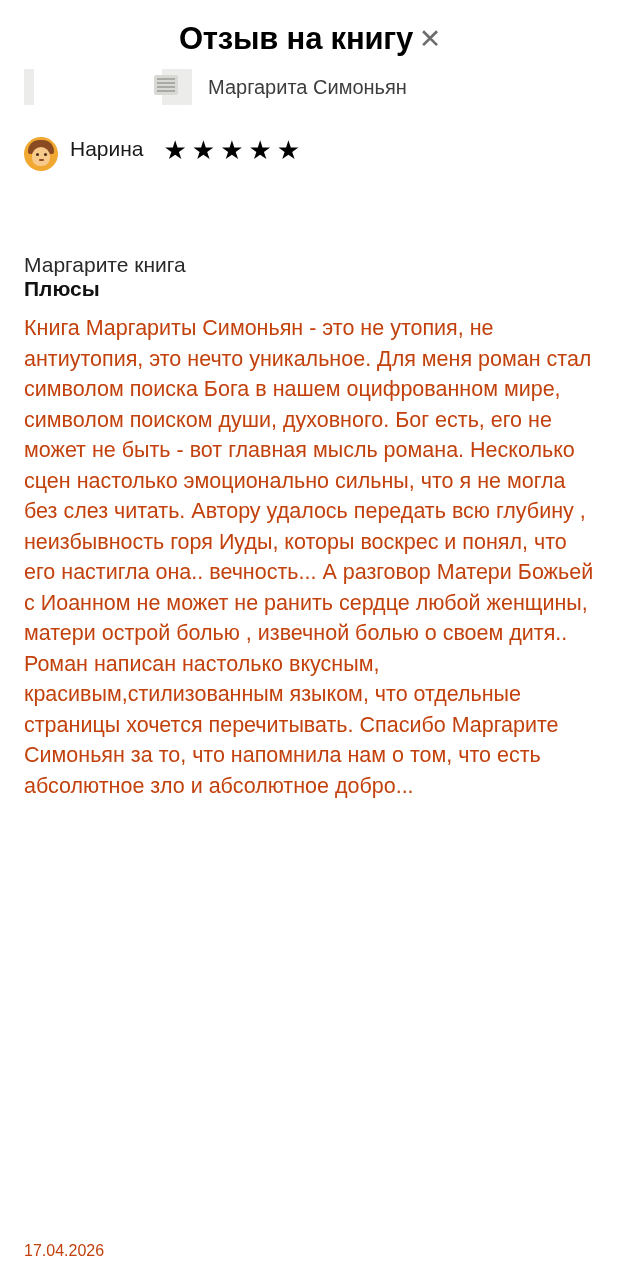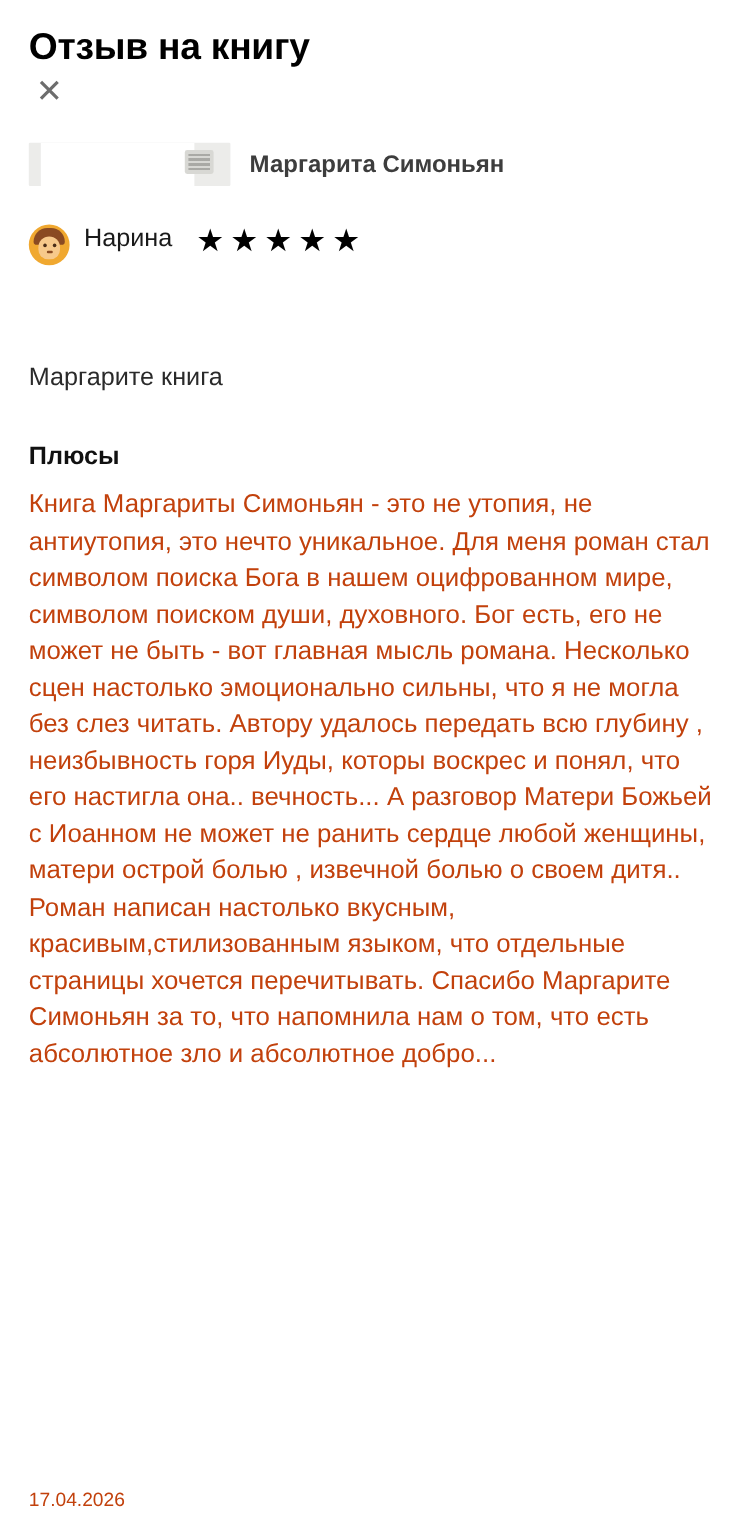--- a/index.html
+++ b/index.html
@@ -21,23 +21,22 @@
     width: 622px;
     height: 1280px;
     position: relative;
     background: #fff;
     padding: 0 24px;
   }
 
   .header-row {
     display: flex;
     align-items: flex-start;
-    justify-content: space-between;
+    justify-content: center;
     padding-top: 20px;
-    flex-direction: column;
   }
 
   .page-title {
     font-size: 31px;
     font-weight: bold;
     letter-spacing: -0.2px;
     color: #000;
     margin: 0;
     line-height: 1.2;
   }
@@ -55,23 +54,22 @@
     align-items: center;
     justify-content: center;
     padding: 0;
     margin-right: -4px;
     margin-top: 2px;
   }
 
   .book-row {
     display: flex;
     align-items: center;
-    margin-top: 26px;
+    margin-top: 12px;
     gap: 16px;
-    font-weight: bold;
   }
 
   .book-cover {
     width: 168px;
     height: 36px;
     background: #ececea;
     position: relative;
     overflow: hidden;
     border-radius: 1px;
     flex-shrink: 0;
@@ -177,21 +175,20 @@
   .review-title {
     font-size: 21px;
     color: #2a2a2a;
     margin-top: 82px;
   }
 
   .pros-heading {
     font-size: 21px;
     font-weight: bold;
     color: #111;
-    margin-top: 42px;
   }
 
   .review-body {
     font-size: 21.5px;
     line-height: 1.42;
     color: #c2410c;
     margin-top: 12px;
     white-space: pre-wrap;
   }
 

